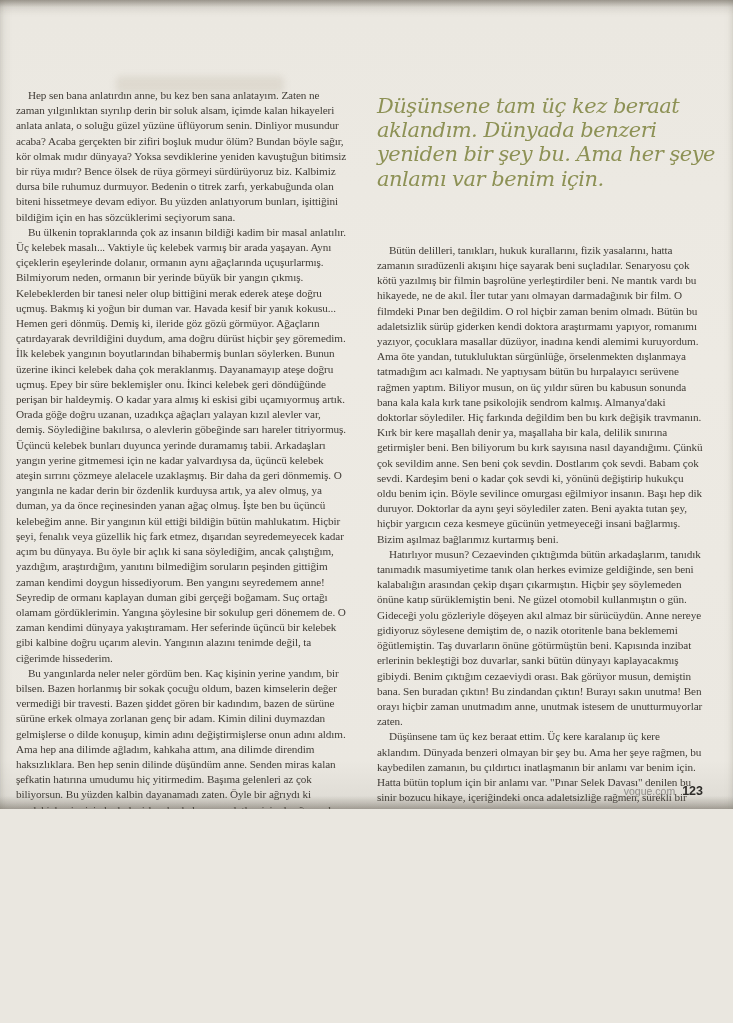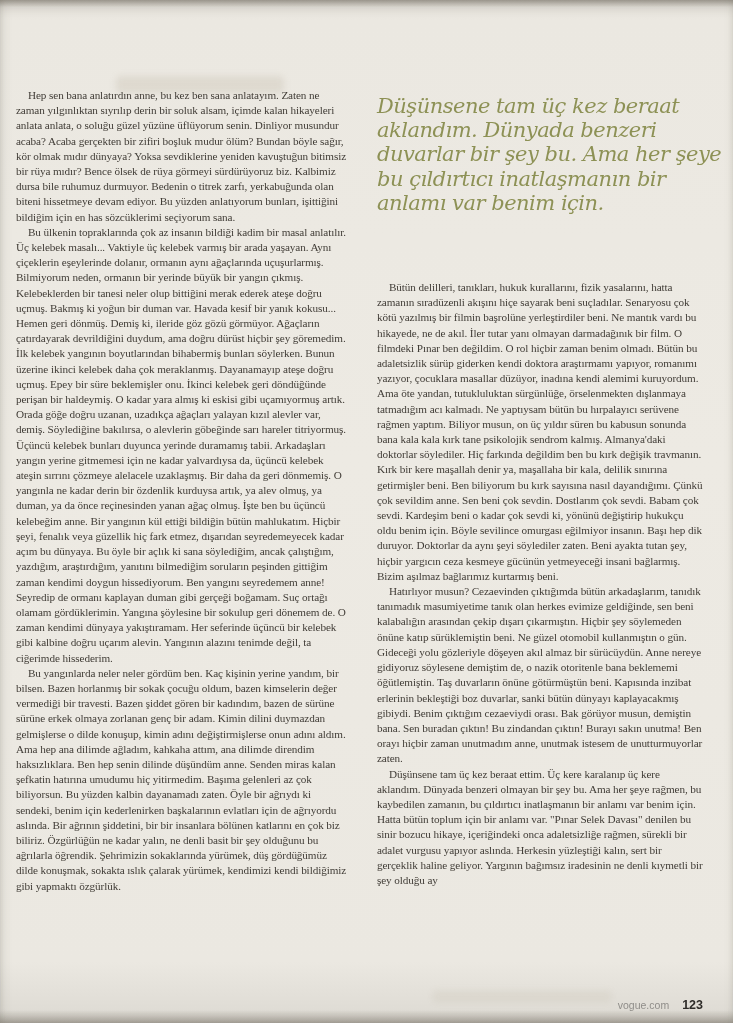--- a/index.html
+++ b/index.html
@@ -3,21 +3,21 @@
 <meta charset="utf-8">
 <style>
   html, body { margin:0; padding:0; }
   body {
     width:733px; height:1023px;
     font-family:"Liberation Serif","DejaVu Serif",serif;
     background:#eae7e0;
     overflow:hidden;
   }
   .sheet{
-    position:relative; width:733px; height:1023px; overflow:hidden;
+    position:relative; width:733px; height:809px; overflow:hidden;
     background:
       linear-gradient(180deg, #e2dfd8 0%, #ebe8e1 2%, #edeae3 45%, #ebe8e1 94%, #dcd9d2 100%);
     box-shadow:
       inset 0 12px 14px -11px rgba(80,74,62,.50),
       inset 0 -9px 12px -8px rgba(80,74,62,.30),
       inset 9px 0 14px -11px rgba(80,74,62,.28),
       inset -7px 0 12px -10px rgba(80,74,62,.22);
   }
   .edge-top{
     position:absolute; left:0; top:0; width:100%; height:7px;
@@ -40,32 +40,32 @@
   .col-left { left:16px;  width:333px; }
   .col-right{ left:377px; width:327px; }
 
   .body-par{
     margin:0; text-indent:12px; text-align:left;
     font-size:11.2px; line-height:15.2px; letter-spacing:-0.1px;
     color:var(--body-text, #403c36);
   }
 
   .pull-quote{
-    margin:0 0 65px 0; padding:6px 0 0 0;
+    margin:0 0 52px 0; padding:6px 0 0 0;
     font-family:"DejaVu Serif","Liberation Serif",serif;
     font-style:italic;
     font-size:21px; line-height:24.2px; letter-spacing:-0.5px;
     color:var(--quote-color, #8d9155);
   }
   .pq-line{ display:block; white-space:nowrap; }
 
   .page-footer{
     position:absolute; right:30px; bottom:11px;
     font-family:"Liberation Sans","DejaVu Sans",sans-serif;
-    display:flex; align-items:baseline; gap:13px;
+    display:flex; align-items:baseline; gap:7px;
   }
   .site{ color:var(--footer-site, #8f8d89); font-size:10.5px; }
   .pageno{ color:var(--footer-page, #2e2c29); font-size:12.5px; font-weight:bold;margin-top:16px; }
 </style>
 </head>
 <body>
 
 <div class="sheet">
   <div class="edge-top"></div>
   <div class="ghost ghost-a"></div>
@@ -74,22 +74,21 @@
   <section class="col col-left">
     <p class="body-par">Hep sen bana anlatırdın anne, bu kez ben sana anlatayım. Zaten ne zaman yılgınlıktan sıyrılıp derin bir soluk alsam, içimde kalan hikayeleri anlata anlata, o soluğu güzel yüzüne üflüyorum senin. Dinliyor musundur acaba? Acaba gerçekten bir zifiri boşluk mudur ölüm? Bundan böyle sağır, kör olmak mıdır dünyaya? Yoksa sevdiklerine yeniden kavuştuğun bitimsiz bir rüya mıdır? Bence ölsek de rüya görmeyi sürdürüyoruz biz. Kalbimiz dursa bile ruhumuz durmuyor. Bedenin o titrek zarfı, yerkabuğunda olan biteni hissetmeye devam ediyor. Bu yüzden anlatıyorum bunları, işittiğini bildiğim için en has sözcüklerimi seçiyorum sana.</p>
     <p class="body-par">Bu ülkenin topraklarında çok az insanın bildiği kadim bir masal anlatılır. Üç kelebek masalı... Vaktiyle üç kelebek varmış bir arada yaşayan. Aynı çiçeklerin eşeylerinde dolanır, ormanın aynı ağaçlarında uçuşurlarmış. Bilmiyorum neden, ormanın bir yerinde büyük bir yangın çıkmış. Kelebeklerden bir tanesi neler olup bittiğini merak ederek ateşe doğru uçmuş. Bakmış ki yoğun bir duman var. Havada kesif bir yanık kokusu... Hemen geri dönmüş. Demiş ki, ileride göz gözü görmüyor. Ağaçların çatırdayarak devrildiğini duydum, ama doğru dürüst hiçbir şey göremedim. İlk kelebek yangının boyutlarından bihabermiş bunları söylerken. Bunun üzerine ikinci kelebek daha çok meraklanmış. Dayanamayıp ateşe doğru uçmuş. Epey bir süre beklemişler onu. İkinci kelebek geri döndüğünde perişan bir haldeymiş. O kadar yara almış ki eskisi gibi uçamıyormuş artık. Orada göğe doğru uzanan, uzadıkça ağaçları yalayan kızıl alevler var, demiş. Söylediğine bakılırsa, o alevlerin göbeğinde sarı hareler titriyormuş. Üçüncü kelebek bunları duyunca yerinde duramamış tabii. Arkadaşları yangın yerine gitmemesi için ne kadar yalvardıysa da, üçüncü kelebek ateşin sırrını çözmeye alelacele uzaklaşmış. Bir daha da geri dönmemiş. O yangınla ne kadar derin bir özdenlik kurduysa artık, ya alev olmuş, ya duman, ya da önce reçinesinden yanan ağaç olmuş. İşte ben bu üçüncü kelebeğim anne. Bir yangının kül ettiği bildiğin bütün mahlukatım. Hiçbir şeyi, fenalık veya güzellik hiç fark etmez, dışarıdan seyredemeyecek kadar açım bu dünyaya. Bu öyle bir açlık ki sana söylediğim, ancak çalıştığım, yazdığım, araştırdığım, yanıtını bilmediğim soruların peşinden gittiğim zaman kendimi doygun hissediyorum. Ben yangını seyredemem anne! Seyredip de ormanı kaplayan duman gibi gerçeği boğamam. Suç ortağı olamam gördüklerimin. Yangına şöylesine bir sokulup geri dönemem de. O zaman kendimi dünyaya yakıştıramam. Her seferinde üçüncü bir kelebek gibi kalbine doğru uçarım alevin. Yangının alazını tenimde değil, ta ciğerimde hissederim.</p>
     <p class="body-par">Bu yangınlarda neler neler gördüm ben. Kaç kişinin yerine yandım, bir bilsen. Bazen horlanmış bir sokak çocuğu oldum, bazen kimselerin değer vermediği bir travesti. Bazen şiddet gören bir kadındım, bazen de sürüne sürüne erkek olmaya zorlanan genç bir adam. Kimin dilini duymazdan gelmişlerse o dilde konuşup, kimin adını değiştirmişlerse onun adını aldım. Ama hep ana dilimde ağladım, kahkaha attım, ana dilimde direndim haksızlıklara. Ben hep senin dilinde düşündüm anne. Senden miras kalan şefkatin hatırına umudumu hiç yitirmedim. Başıma gelenleri az çok biliyorsun. Bu yüzden kalbin dayanamadı zaten. Öyle bir ağrıydı ki sendeki, benim için kederlenirken başkalarının evlatları için de ağrıyordu aslında. Bir ağrının şiddetini, bir bir insanlara bölünen katlarını en çok biz biliriz. Özgürlüğün ne kadar yalın, ne denli basit bir şey olduğunu bu ağrılarla öğrendik. Şehrimizin sokaklarında yürümek, düş gördüğümüz dilde konuşmak, sokakta ıslık çalarak yürümek, kendimizi kendi bildiğimiz gibi yapmaktı özgürlük.</p>
   </section>
 
   <section class="col col-right">
     <blockquote class="pull-quote">
       <span class="pq-line">Düşünsene tam üç kez beraat</span>
       <span class="pq-line">aklandım. Dünyada benzeri</span>
-      <span class="pq-line">duvarlar bir şey bu. Ama her şeye</span>
-      <span class="pq-line">bu çıldırtıcı inatlaşmanın bir</span>
+      <span class="pq-line">yeniden bir şey bu. Ama her şeye</span>
       <span class="pq-line">anlamı var benim için.</span>
     </blockquote>
     <p class="body-par">Bütün delilleri, tanıkları, hukuk kurallarını, fizik yasalarını, hatta zamanın sıradüzenli akışını hiçe sayarak beni suçladılar. Senaryosu çok kötü yazılmış bir filmin başrolüne yerleştirdiler beni. Ne mantık vardı bu hikayede, ne de akıl. İler tutar yanı olmayan darmadağınık bir film. O filmdeki Pınar ben değildim. O rol hiçbir zaman benim olmadı. Bütün bu adaletsizlik sürüp giderken kendi doktora araştırmamı yapıyor, romanımı yazıyor, çocuklara masallar düzüyor, inadına kendi alemimi kuruyordum. Ama öte yandan, tutukluluktan sürgünlüğe, örselenmekten dışlanmaya tatmadığım acı kalmadı. Ne yaptıysam bütün bu hırpalayıcı serüvene rağmen yaptım. Biliyor musun, on üç yıldır süren bu kabusun sonunda bana kala kala kırk tane psikolojik sendrom kalmış. Almanya'daki doktorlar söylediler. Hiç farkında değildim ben bu kırk değişik travmanın. Kırk bir kere maşallah denir ya, maşallaha bir kala, delilik sınırına getirmişler beni. Ben biliyorum bu kırk sayısına nasıl dayandığımı. Çünkü çok sevildim anne. Sen beni çok sevdin. Dostlarım çok sevdi. Babam çok sevdi. Kardeşim beni o kadar çok sevdi ki, yönünü değiştirip hukukçu oldu benim için. Böyle sevilince omurgası eğilmiyor insanın. Başı hep dik duruyor. Doktorlar da aynı şeyi söylediler zaten. Beni ayakta tutan şey, hiçbir yargıcın ceza kesmeye gücünün yetmeyeceği insani bağlarmış. Bizim aşılmaz bağlarımız kurtarmış beni.</p>
     <p class="body-par">Hatırlıyor musun? Cezaevinden çıktığımda bütün arkadaşlarım, tanıdık tanımadık masumiyetime tanık olan herkes evimize geldiğinde, sen beni kalabalığın arasından çekip dışarı çıkarmıştın. Hiçbir şey söylemeden önüne katıp sürüklemiştin beni. Ne güzel otomobil kullanmıştın o gün. Gideceği yolu gözleriyle döşeyen akıl almaz bir sürücüydün. Anne nereye gidiyoruz söylesene demiştim de, o nazik otoritenle bana beklememi öğütlemiştin. Taş duvarların önüne götürmüştün beni. Kapısında inzibat erlerinin bekleştiği boz duvarlar, sanki bütün dünyayı kaplayacakmış gibiydi. Benim çıktığım cezaeviydi orası. Bak görüyor musun, demiştin bana. Sen buradan çıktın! Bu zindandan çıktın! Burayı sakın unutma! Ben orayı hiçbir zaman unutmadım anne, unutmak istesem de unutturmuyorlar zaten.</p>
     <p class="body-par">Düşünsene tam üç kez beraat ettim. Üç kere karalanıp üç kere aklandım. Dünyada benzeri olmayan bir şey bu. Ama her şeye rağmen, bu kaybedilen zamanın, bu çıldırtıcı inatlaşmanın bir anlamı var benim için. Hatta bütün toplum için bir anlamı var. "Pınar Selek Davası" denilen bu sinir bozucu hikaye, içeriğindeki onca adaletsizliğe rağmen, sürekli bir adalet vurgusu yapıyor aslında. Herkesin yüzleştiği kalın, sert bir gerçeklik haline geliyor. Yargının bağımsız iradesinin ne denli kıymetli bir şey olduğu ay</p>
   </section>
 
   <footer class="page-footer">
     <span class="site">vogue.com</span>
     <span class="pageno">123</span>

